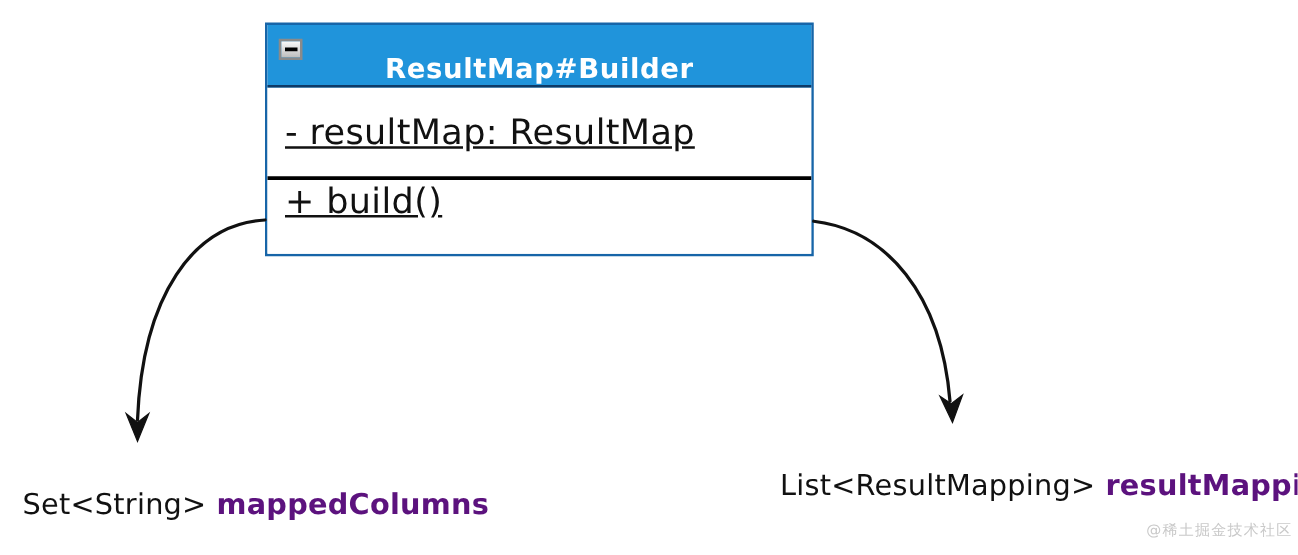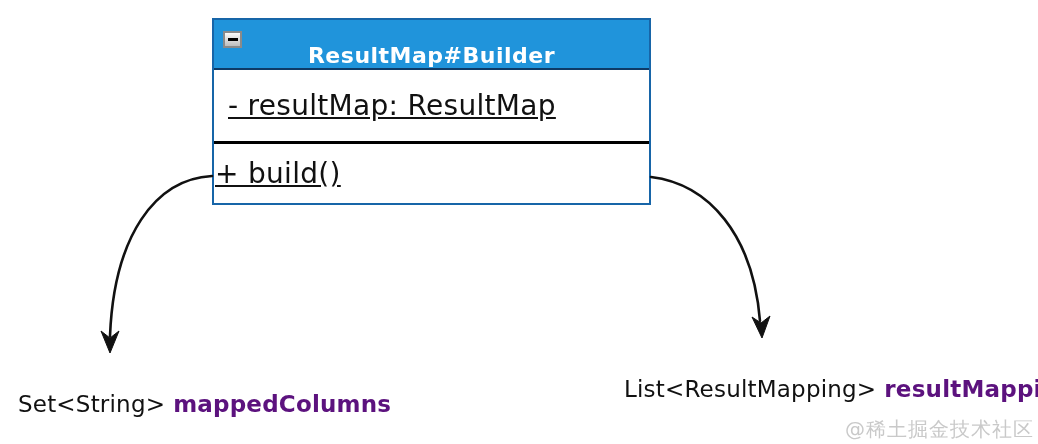--- a/index.html
+++ b/index.html
@@ -71,22 +71,21 @@
   .class-fields{
     flex:1 1 auto;
     display:flex;
     align-items:center;
     padding-left:14px;
     background:#ffffff;
   }
   .class-methods{
     flex:0 0 62px;
     display:flex;
-    align-items:center;
-    padding-left:1px;
+    padding-left:14px;
     border-top:3px solid #000000;
     background:#ffffff;
   }
   .member-text{
     font-size:28px;
     color:var(--ink);
     letter-spacing:0.3px;
     white-space:pre;
     text-decoration:underline;
   }
@@ -110,21 +109,21 @@
   .label-right{ left:624px; top:376px; }
   .label .var-name{
     color:var(--name-purple);
     font-weight:bold;
     margin-left:8px;
   }
   .watermark{
     position:absolute;
     right:4px;
     top:416px;
-    font-size:20px;
+    font-size:12px;
     color:var(--watermark);
     letter-spacing:1px;
   }
 </style>
 </head>
 <body>
 
 <div class="canvas">
 
   <div class="class-box">

